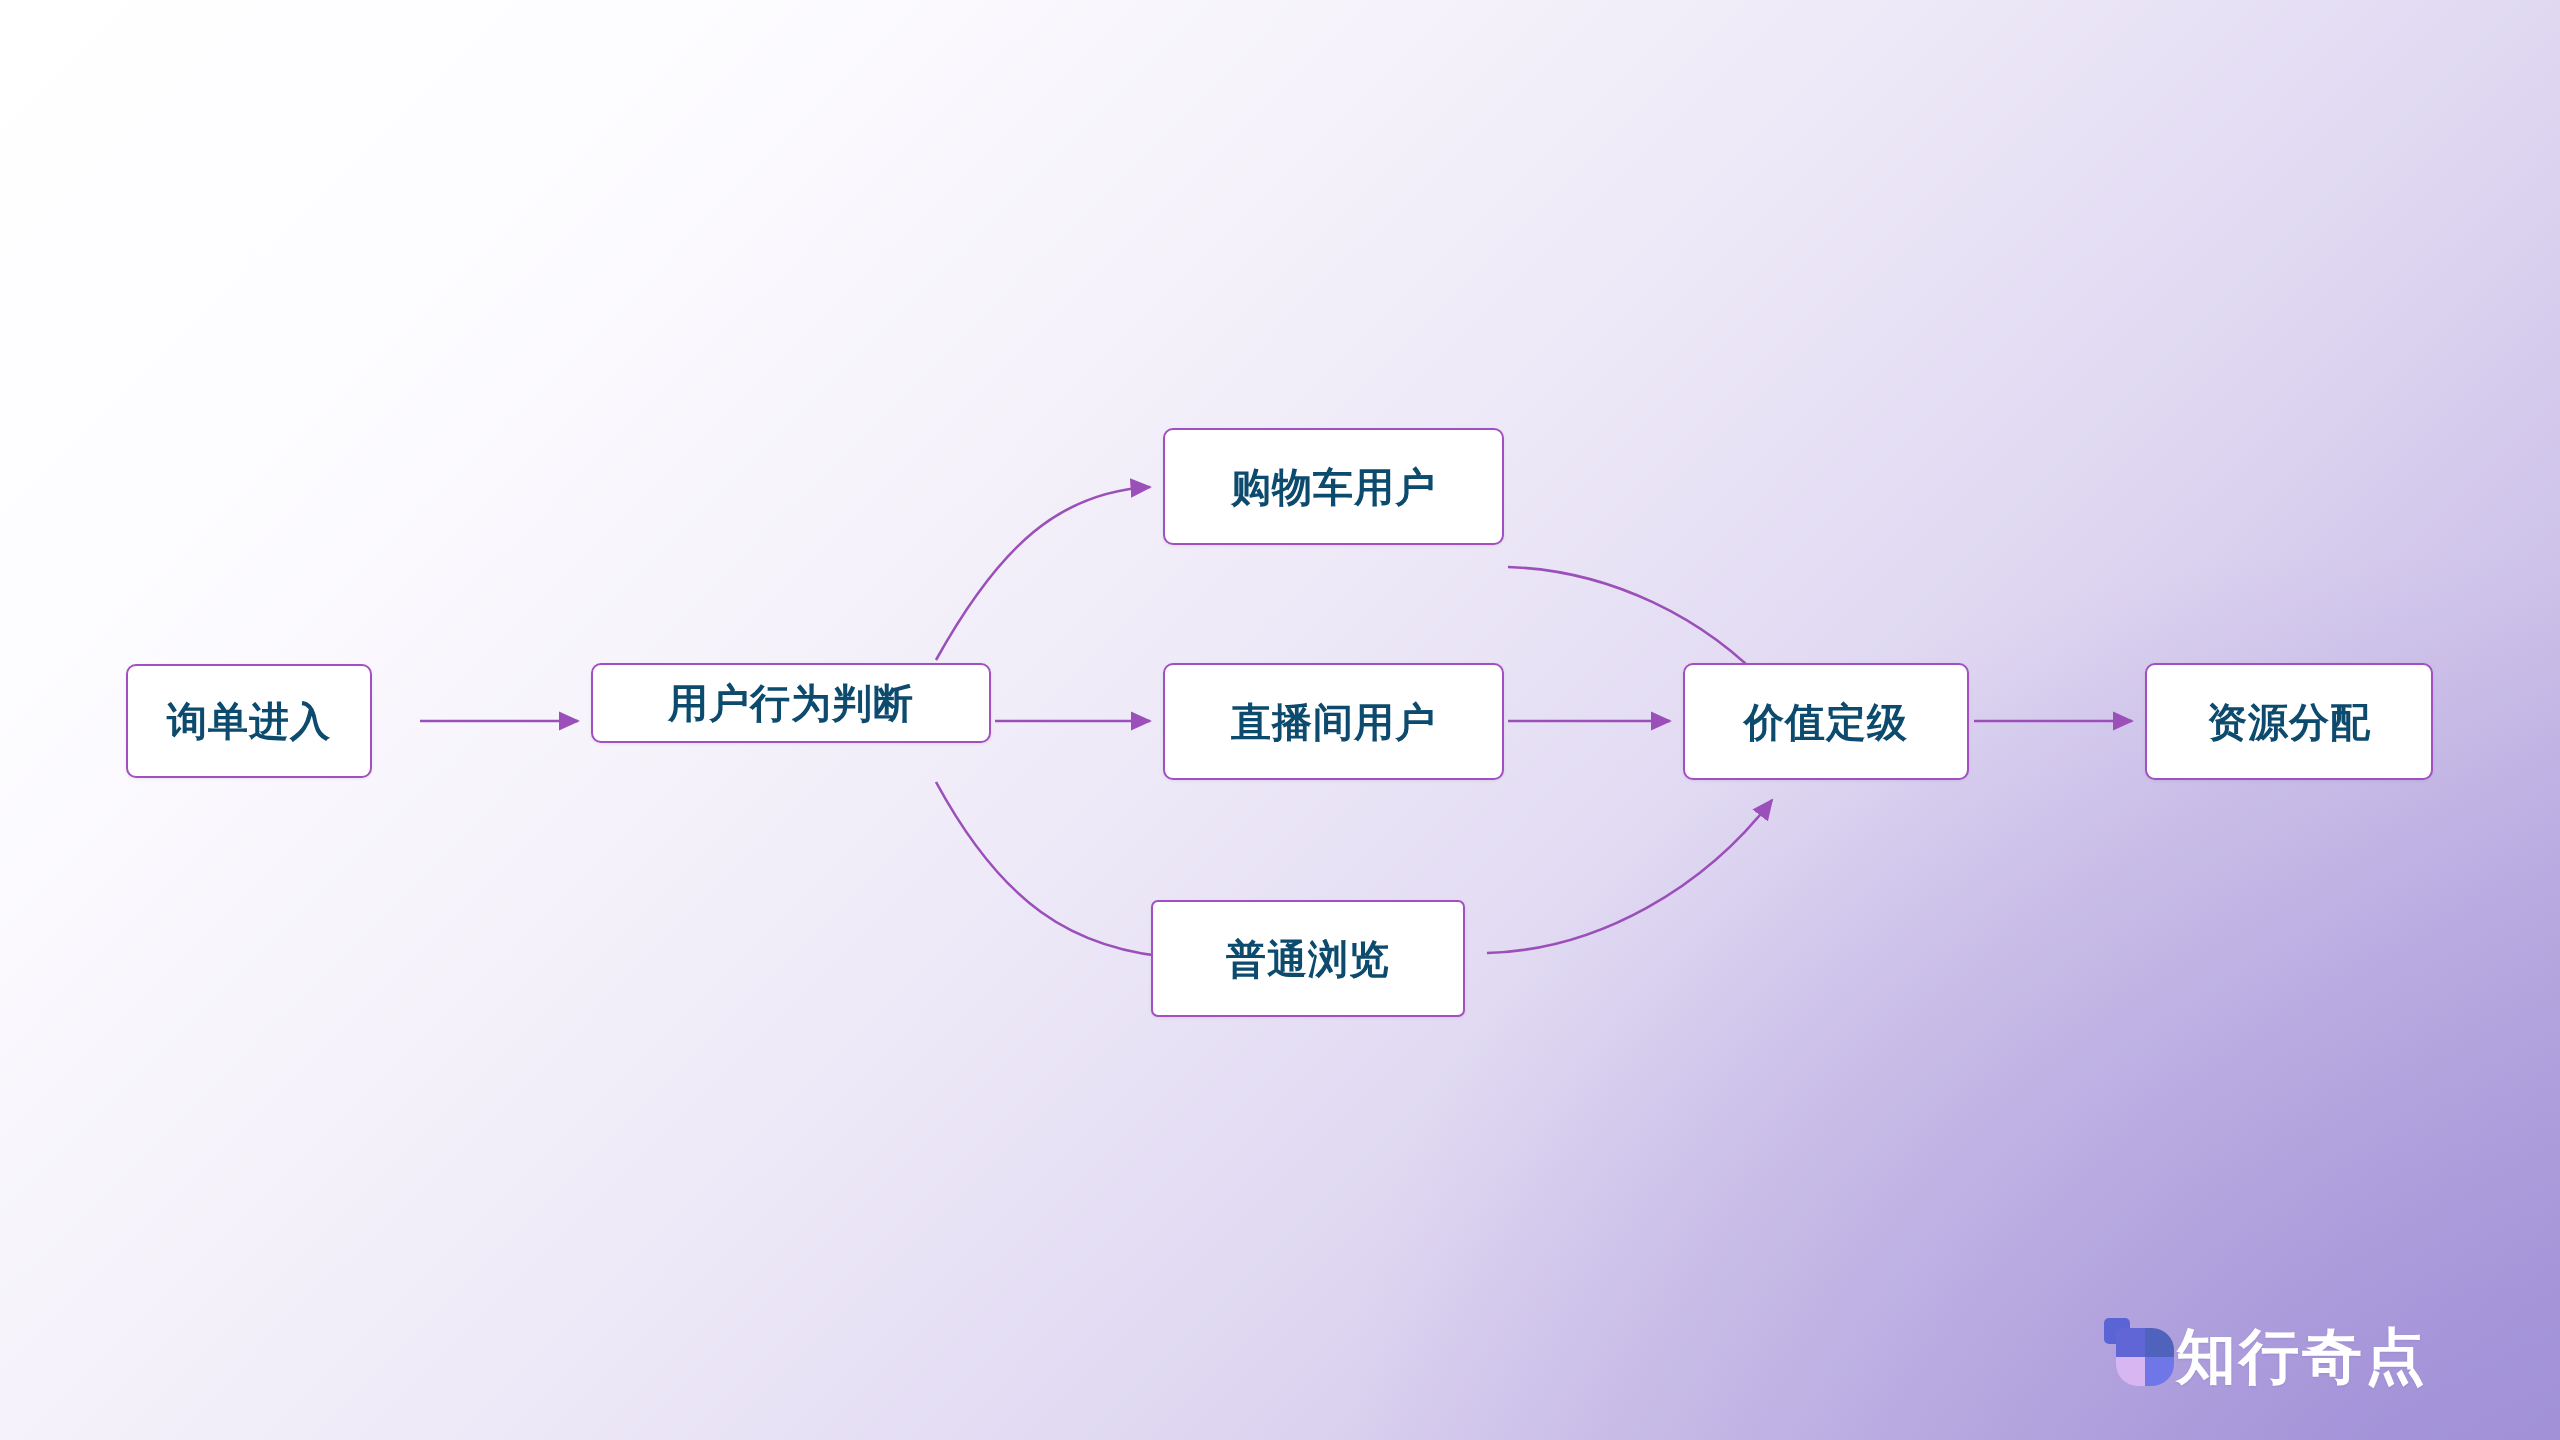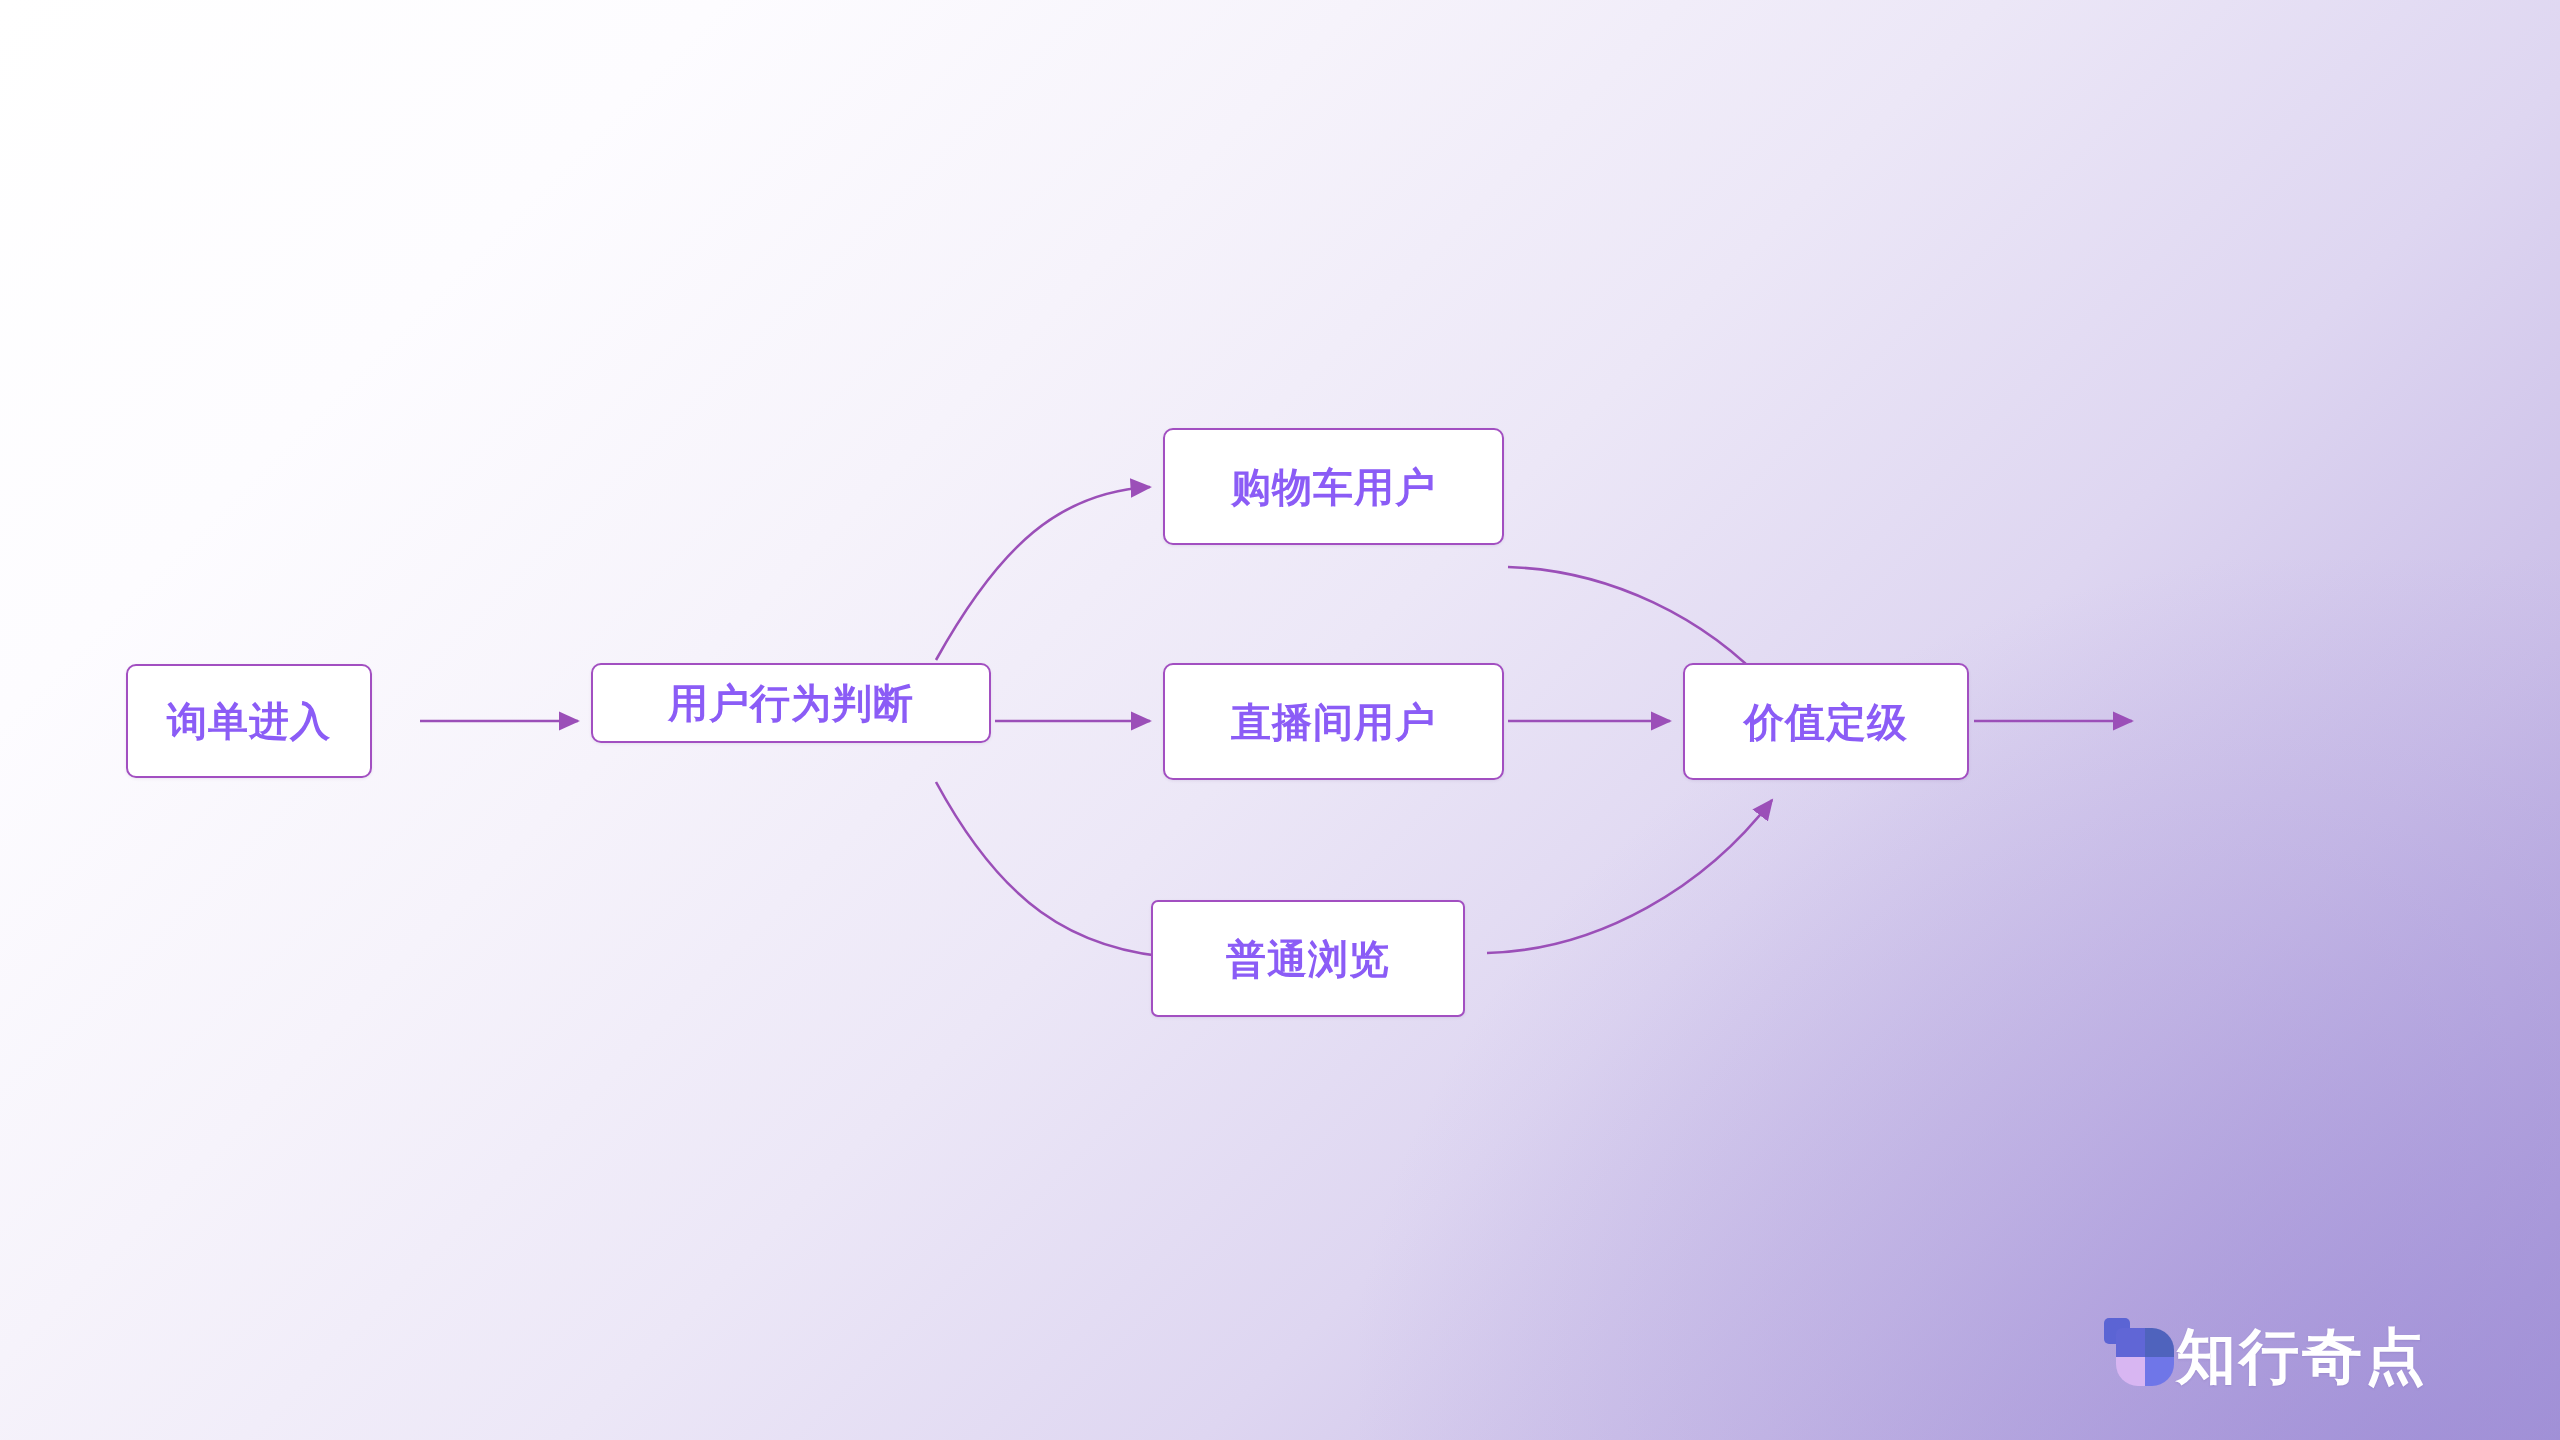--- a/index.html
+++ b/index.html
@@ -55,21 +55,21 @@
     background: #ffffff;
     border: 2px solid #a24fc1;
     border-radius: 10px;
     display: flex;
     align-items: center;
     justify-content: center;
     z-index: 3;
     box-shadow: 0 1px 3px rgba(90,60,130,0.10);
   }
   .node .node-label {
-    color: #8b5cf6;
+    color: #0c4a6e;
     font-size: 40px;
     font-weight: bold;
     line-height: 1;
     letter-spacing: 1px;
     white-space: nowrap;
     font-family: "Liberation Sans", "DejaVu Sans", sans-serif;
   }
   
   #node-inquiry        { left: 126px;  top: 664px; width: 246px; height: 114px; }
   #node-behavior       { left: 591px;  top: 663px; width: 400px; height: 80px; }
@@ -179,20 +179,23 @@
   </div>
 
   <div class="node" id="node-browse">
     <span class="node-label">普通浏览</span>
   </div>
 
   <div class="node" id="node-grading">
     <span class="node-label">价值定级</span>
   </div>
 
+  <div class="node" id="node-allocation">
+    <span class="node-label">资源分配</span>
+  </div>
 
   <div id="brand">
     <div id="brand-mark">
       <div class="chip"></div>
       <div class="body">
         <i class="q1"></i>
         <i class="q2"></i>
         <i class="q3"></i>
         <i class="q7"></i>
         <i class="q5"></i>

